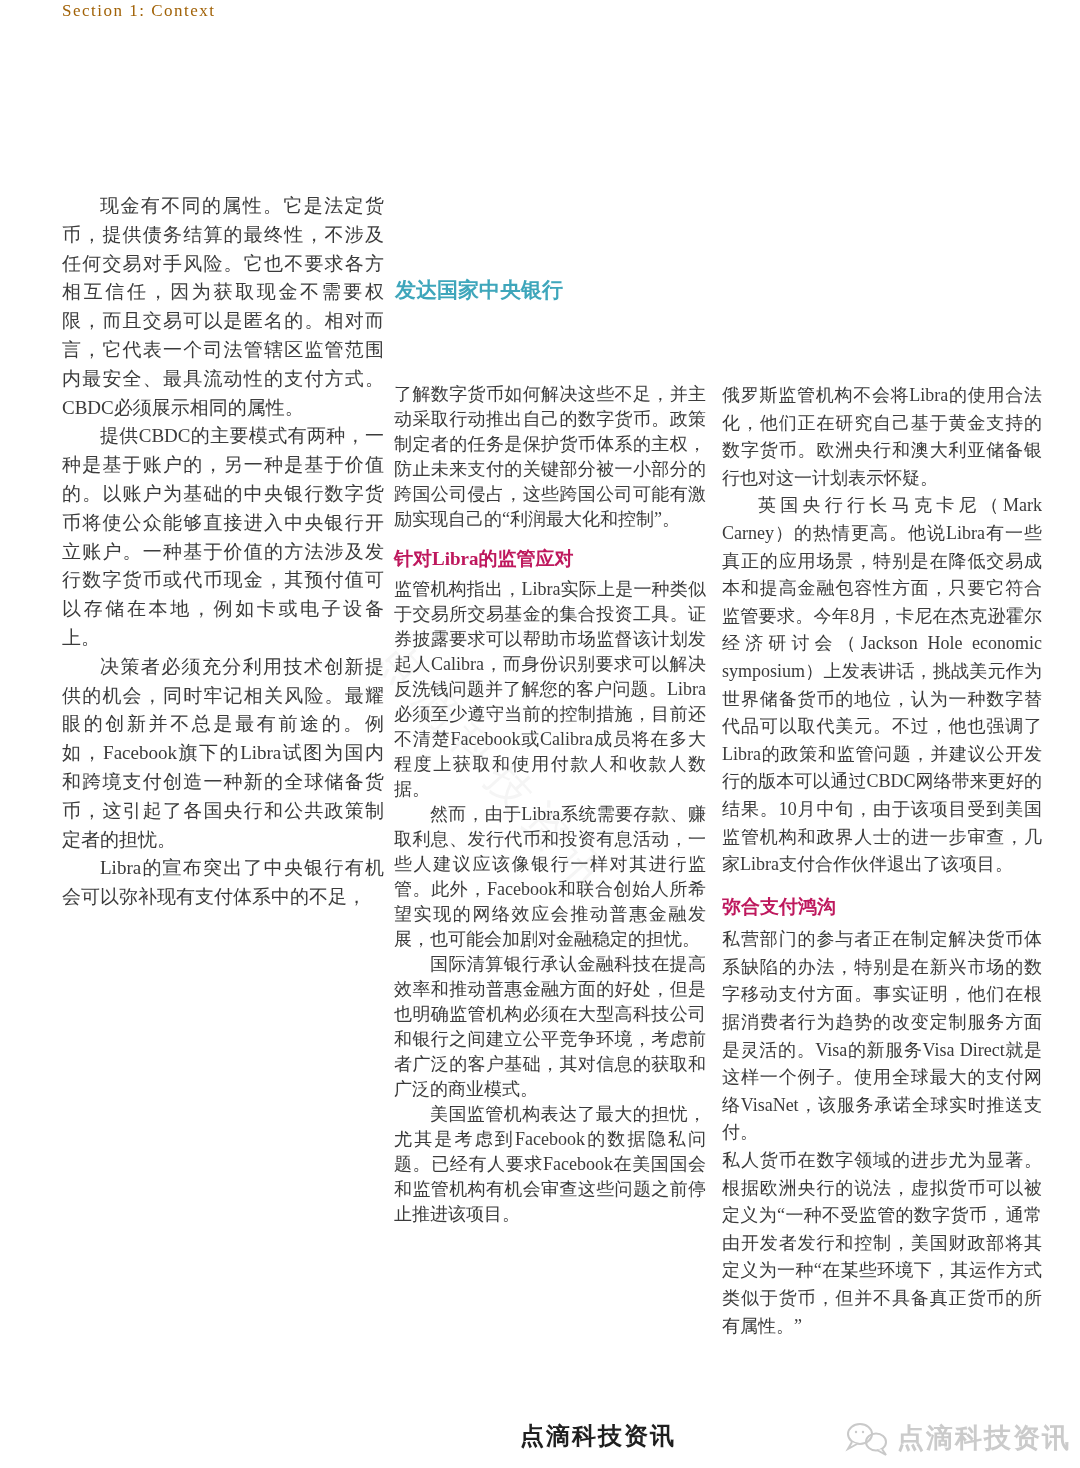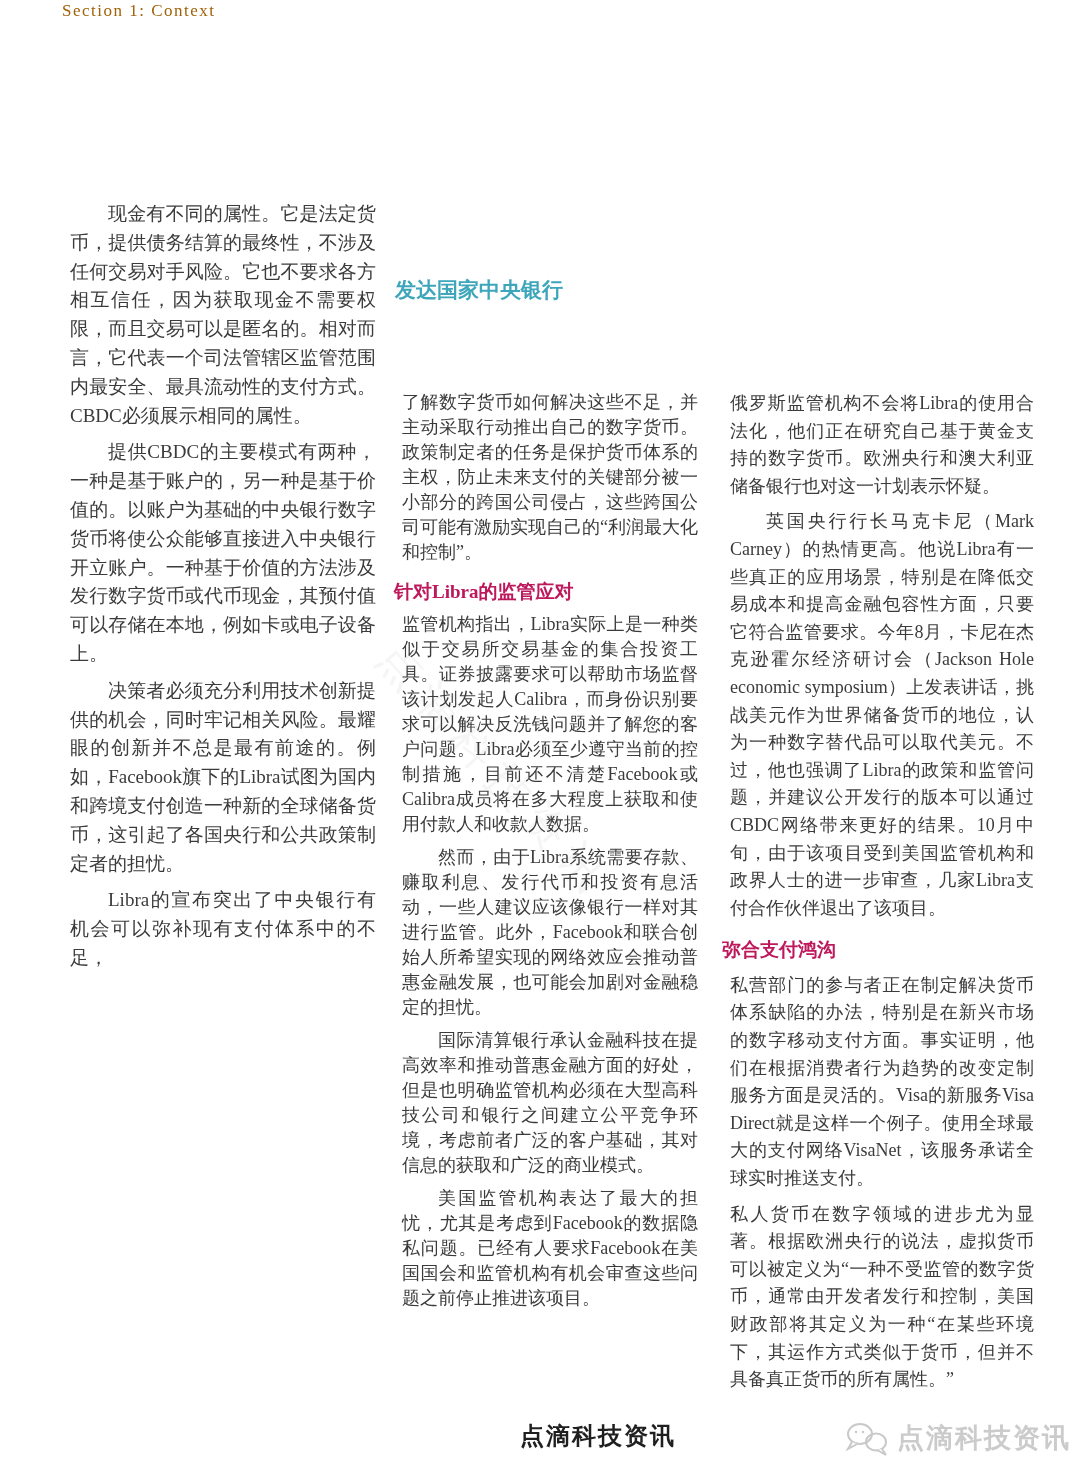--- a/index.html
+++ b/index.html
@@ -13,21 +13,21 @@
     -webkit-font-smoothing:antialiased;
   }
   .page{position:absolute;inset:0;}
   .section-header{
     position:absolute;top:1px;left:62px;
     font-size:17px;letter-spacing:1.5px;
     color:#a16207;
   }
   
   .col{position:absolute;text-align:justify;}
-  .col p{margin:8px;}
+  .col p{margin:0;}
   .col-left{left:62px;top:192px;width:322px;font-size:19px;line-height:28.8px;}
   .col-middle{left:394px;top:382px;width:312px;font-size:18px;line-height:25px;}
   .col-right{left:722px;top:382px;width:320px;font-size:18px;line-height:27.6px;}
   .para{color:#3b3b3b;}
   .indent{text-indent:2em;}
   .col-heading{
     color:#be185d;font-weight:bold;font-size:19px;
     margin:14px 0 6px 0;text-align:left;
   }
   

